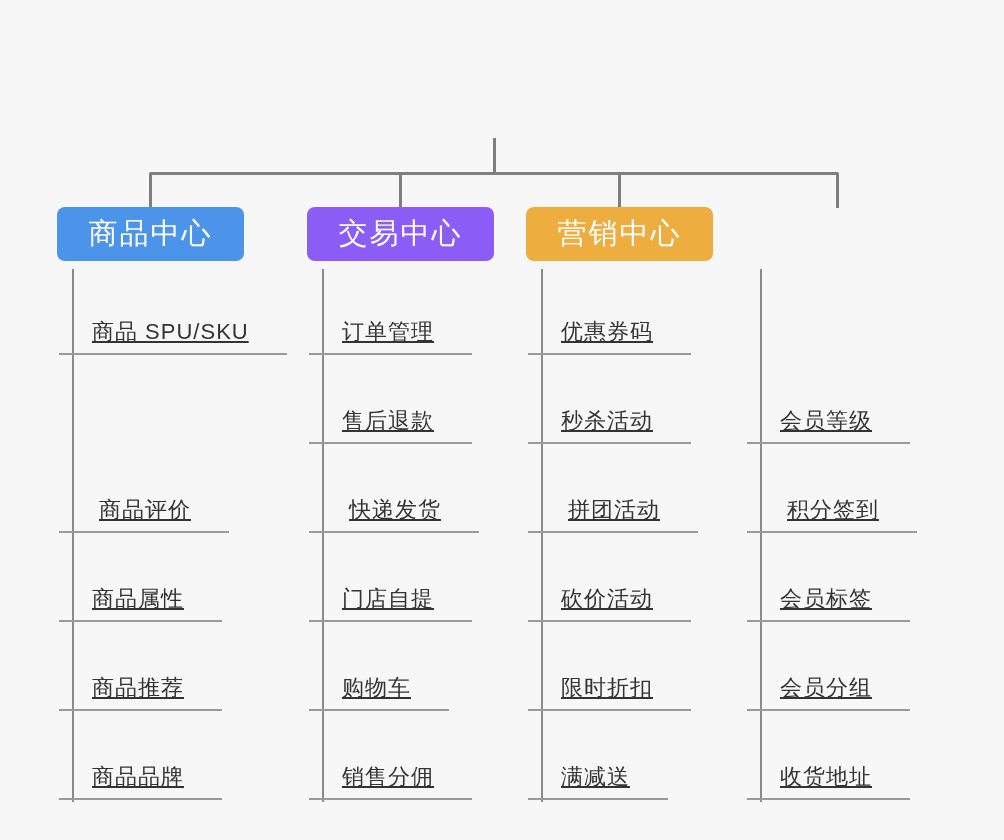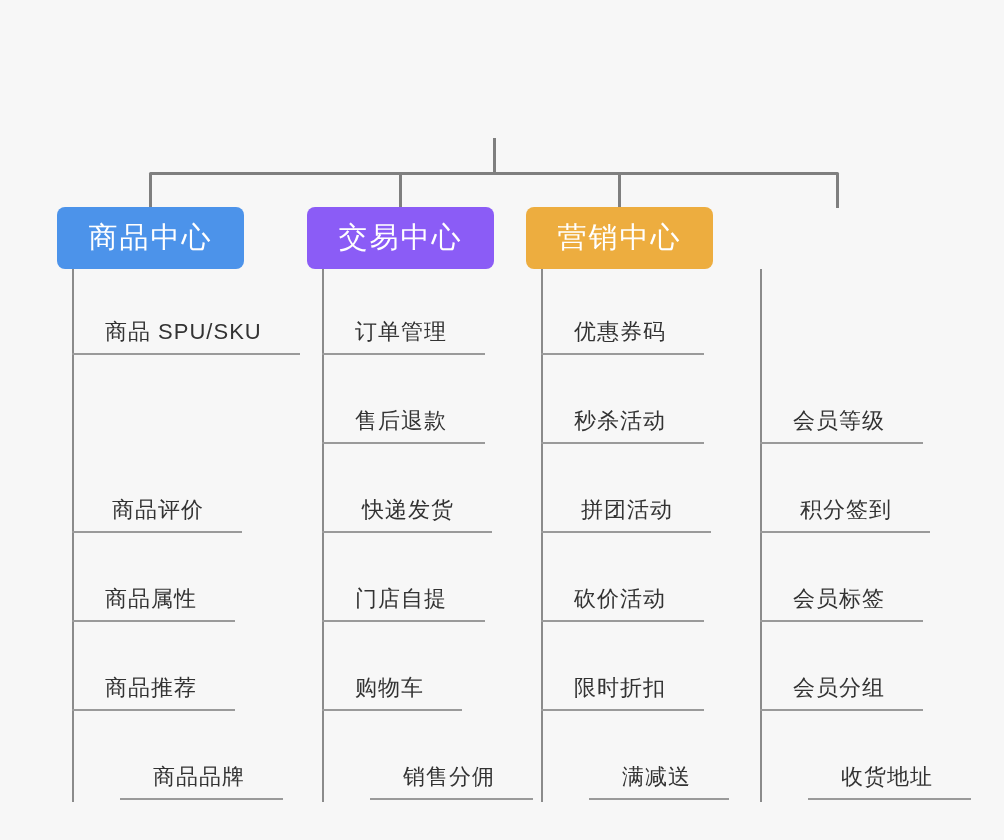--- a/index.html
+++ b/index.html
@@ -19,32 +19,32 @@
   .line{position:absolute;background:#7f7f7f;}
   .root-stem{left:493px;top:138px;width:3px;height:36px;}
   .bus{left:149px;top:172px;width:690px;height:3px;border-radius:2px;}
   .stem{top:174px;width:3px;height:34px;}
   .stem-0{left:149px;} .stem-1{left:399px;} .stem-2{left:618px;} .stem-3{left:836px;}
 
   
   .branch{position:absolute;top:0;width:260px;height:840px;}
   .branch-0{left:57px;} .branch-1{left:307px;} .branch-2{left:526px;} .branch-3{left:745px;}
   .branch-node{
-    position:absolute;left:0;top:207px;width:187px;height:62px;border-radius:8px;
+    position:absolute;left:0;top:207px;width:187px;height:54px;border-radius:8px;
     display:flex;align-items:center;justify-content:center;
     color:#ffffff;font-size:29px;letter-spacing:2px;
   }
   .trunk{position:absolute;left:15px;top:269px;width:2px;height:533px;background:#8b8b8b;}
   .leaf{
-    position:absolute;left:15px;white-space:nowrap;
+    position:absolute;left:2px;white-space:nowrap;
     font-size:22px;color:#333333;letter-spacing:1px;line-height:30px;
-    padding:0 38px 6px 33px;border-bottom:2px solid #9a9a9a;
+    padding:0 38px 6px 33px;border-bottom:2px solid #9a9a9a;text-decoration:underline;
   }
   .leaf-1{top:317px;} .leaf-2{top:406px;} .leaf-3{top:495px;padding-left:40px;}
-  .leaf-4{top:584px;text-align:center;} .leaf-5{top:673px;} .leaf-6{top:762px;margin-left:48px;}
+  .leaf-4{top:584px;text-align:center;} .leaf-5{top:673px;} .leaf-6{top:762px;}
 </style>
 </head>
 <body>
 
 <div id="canvas">
 
   <div class="line root-stem"></div>
   <div class="line bus"></div>
   <div class="line stem stem-0"></div>
   <div class="line stem stem-1"></div>

